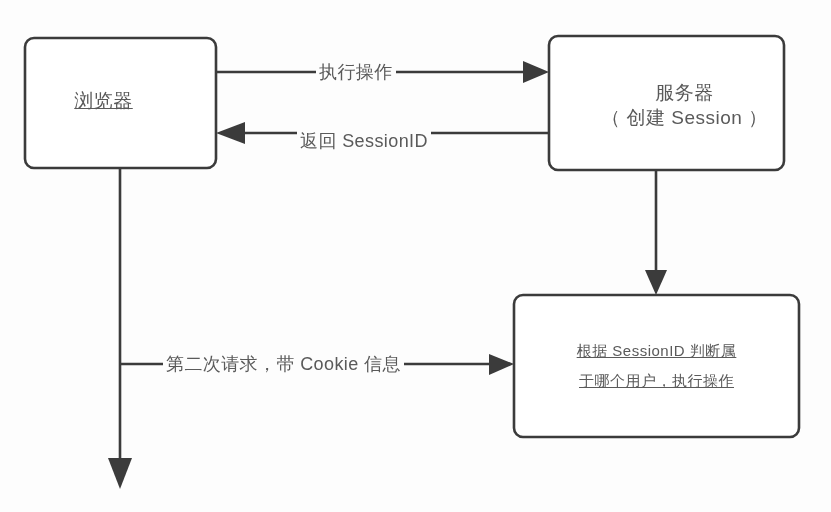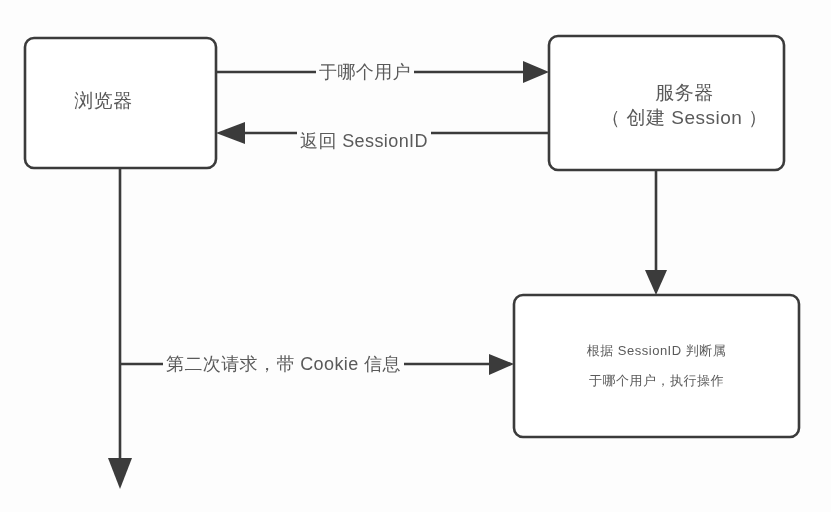--- a/index.html
+++ b/index.html
@@ -55,32 +55,34 @@
     line-height: 22px;
     letter-spacing: 0.4px;
     background: #fdfdfd;
     padding: 0 3px;
     white-space: nowrap;
   }
   #label-browser {
     left: 25px;
     top: 88px;
     width: 157px;
+    text-decoration: underline;
   }
   #label-server {
     left: 549px;
     top: 80px;
     width: 271px;
   }
   #label-process {
     left: 514px;
     top: 336px;
     width: 285px;
-    font-size: 13px;
+    font-size: 15px;
     line-height: 30px;
+    text-decoration: underline;
   }
   #label-first-request {
     left: 316px;
     top: 61px;
   }
   #label-return-session {
     left: 297px;
     top: 130px;
   }
   #label-second-request {
@@ -129,19 +131,19 @@
   </svg>
 
   <div class="node-label" id="label-browser">浏览器</div>
 
   <div class="node-label" id="label-server">服务器
 （ 创建 Session ）</div>
 
   <div class="node-label" id="label-process">根据 SessionID 判断属
 于哪个用户，执行操作</div>
 
-  <div class="edge-label" id="label-first-request">于哪个用户</div>
+  <div class="edge-label" id="label-first-request">执行操作</div>
 
   <div class="edge-label" id="label-return-session">返回 SessionID</div>
 
   <div class="edge-label" id="label-second-request">第二次请求，带 Cookie 信息</div>
 
 </div>
 
 </body></html>

